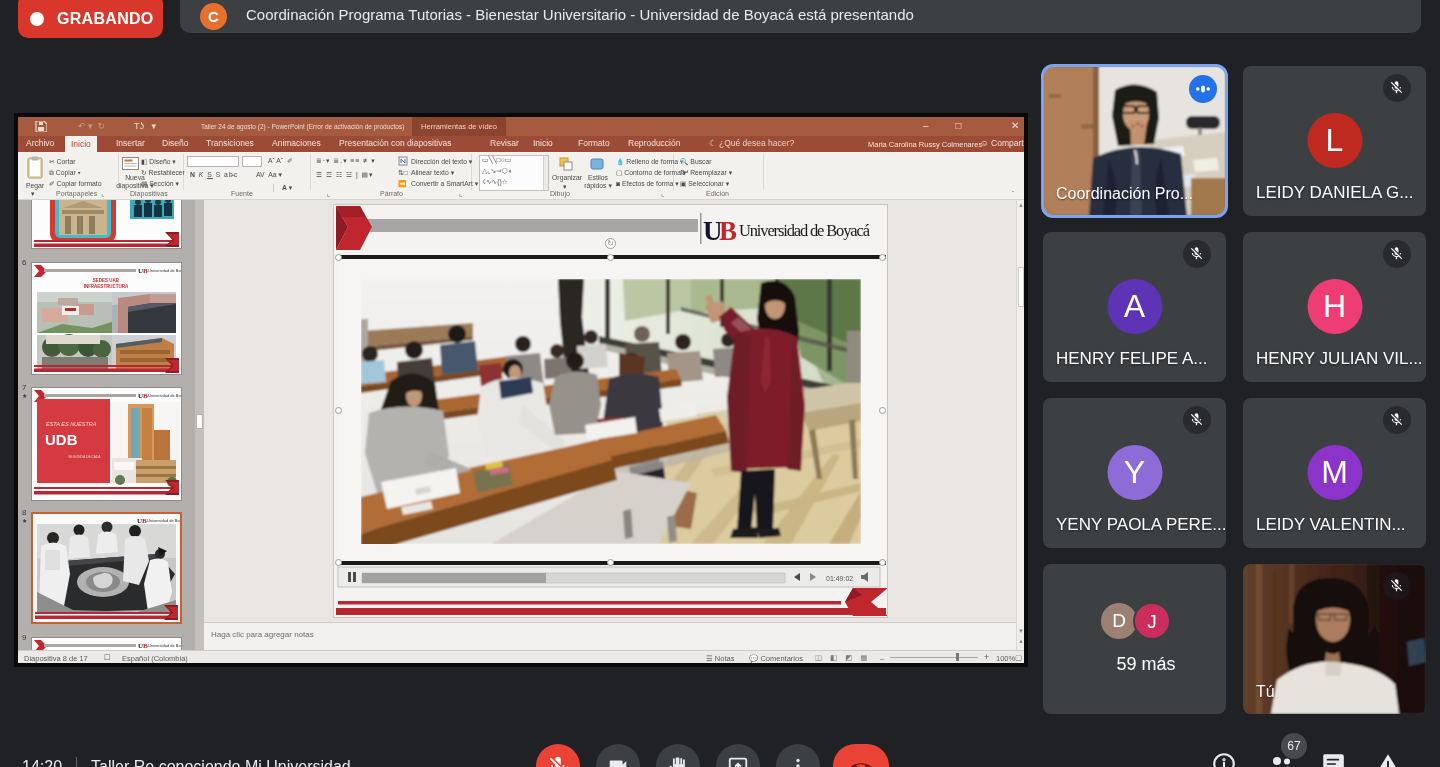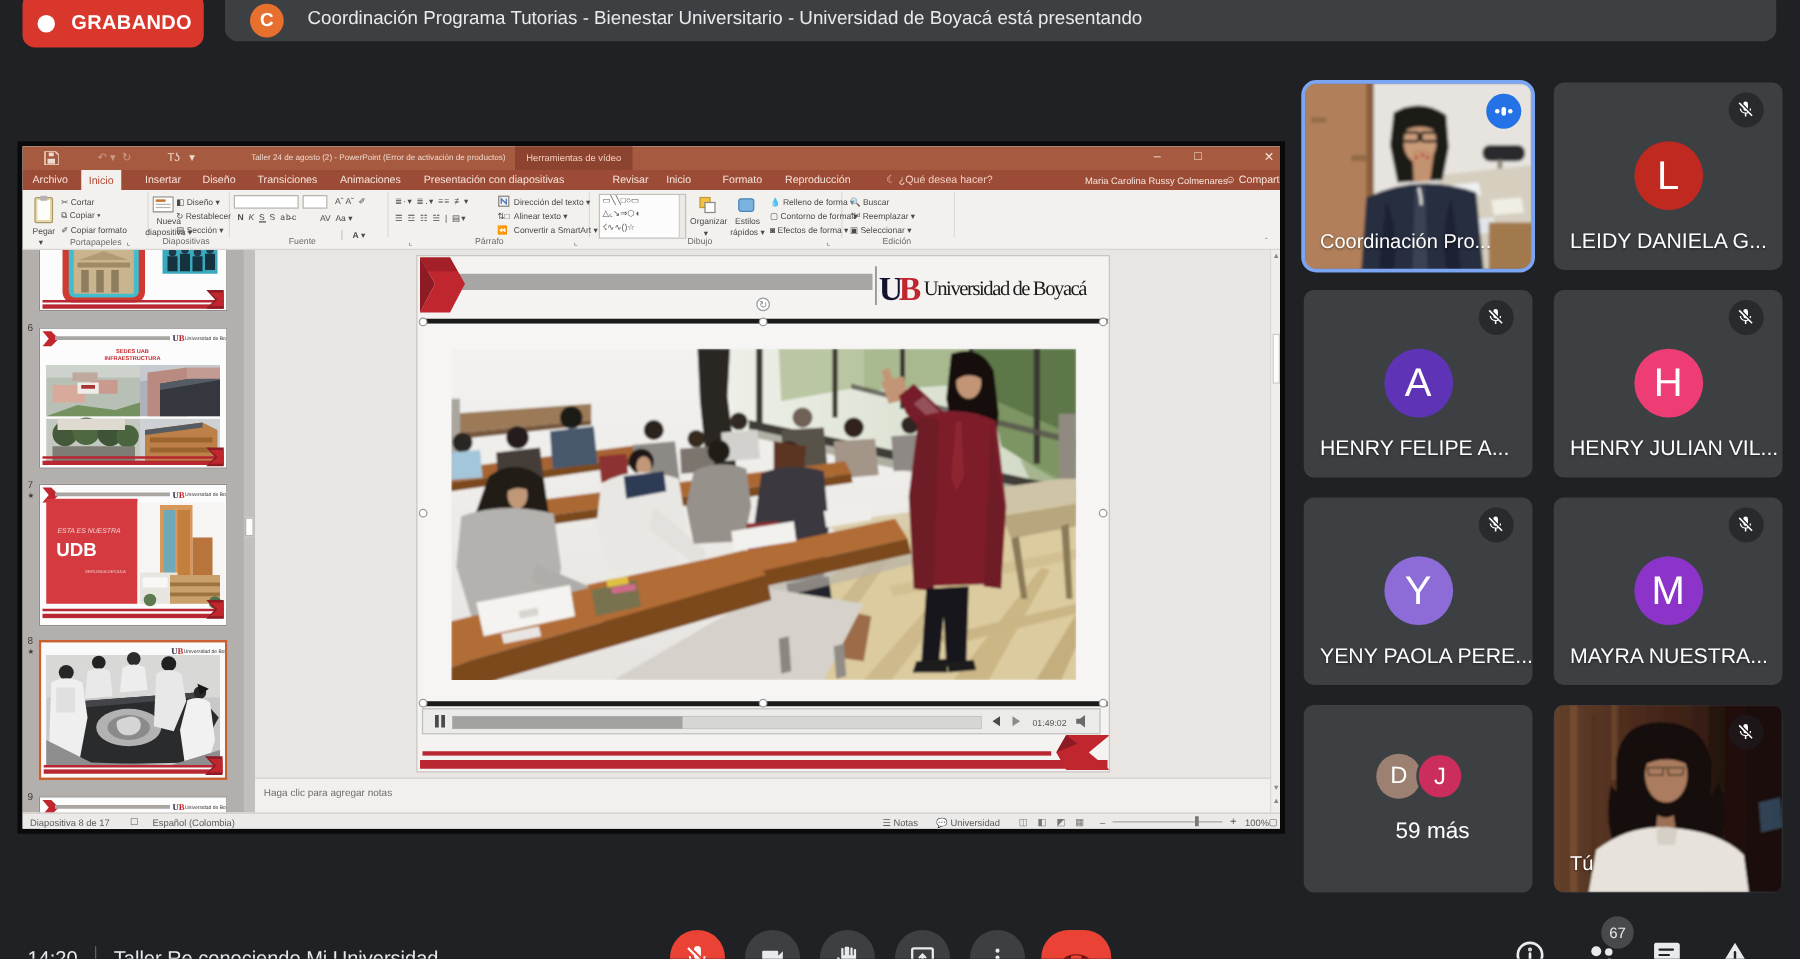--- a/index.html
+++ b/index.html
@@ -549,21 +549,21 @@
       <div style="left:1px;top:438px;color:#8a8886;font-size:6px;">▲</div>
     </div>
     <div class="pnotes">
       <div style="left:7px;top:7px;color:#6f6c69;font-size:8px;">Haga clic para agregar notas</div>
     </div>
     <div class="pstatus">
       <div style="left:6px;top:3px;">Diapositiva 8 de 17</div>
       <div style="left:86px;top:2px;">☐⁠</div>
       <div style="left:104px;top:3px;">Español (Colombia)</div>
       <div style="left:688px;top:3px;">☰ Notas</div>
-      <div style="left:731px;top:3px;">💬 Universidad</div>
+      <div style="left:731px;top:3px;">💬 Comentarios</div>
       <div style="left:797px;top:2px;letter-spacing:8px;color:#7a7876;">◫◧◩▦</div>
       <div style="left:862px;top:3px;">–</div>
       <div style="left:872px;top:6px;width:88px;height:1px;background:#a8a5a2;"></div>
       <div style="left:938px;top:2px;width:3px;height:8px;background:#7a7876;"></div>
       <div style="left:966px;top:1px;font-size:9px;">+</div>
       <div style="left:978px;top:3px;">100%</div>
       <div style="left:997px;top:2px;">▢</div>
     </div>
   </div>
 
@@ -644,21 +644,21 @@
     <div class="av" style="background:#8e6cd8;">Y</div>
     <div class="name">YENY PAOLA PERE...</div>
     <div class="micoff">
         <svg width="15" height="15" viewBox="0 0 24 24" fill="#fff">
           <path d="M15 10.6V5a3 3 0 0 0-6 0v.2l6 6zM19 11h-1.7c0 .6-.1 1.2-.3 1.8l1.3 1.3c.4-.9.7-2 .7-3.1zM4.4 3 3 4.4l6 6V11a3 3 0 0 0 3 3c.2 0 .5 0 .7-.1l1.7 1.7c-.7.3-1.6.5-2.4.5a5.8 5.8 0 0 1-5.9-5.1H4.4A7.5 7.5 0 0 0 11 17.4V21h2v-3.6c.8-.1 1.6-.4 2.3-.8l4.3 4.3 1.4-1.4L4.4 3z"></path>
         </svg>
       </div>
   </div>
   <div class="abs tile" style="left:1243px; top:398px;">
     <div class="av" style="background:#8c34c9;">M</div>
-    <div class="name">MAYRA NUESTRA...</div>
+    <div class="name">LEIDY VALENTIN...</div>
     <div class="micoff">
         <svg width="15" height="15" viewBox="0 0 24 24" fill="#fff">
           <path d="M15 10.6V5a3 3 0 0 0-6 0v.2l6 6zM19 11h-1.7c0 .6-.1 1.2-.3 1.8l1.3 1.3c.4-.9.7-2 .7-3.1zM4.4 3 3 4.4l6 6V11a3 3 0 0 0 3 3c.2 0 .5 0 .7-.1l1.7 1.7c-.7.3-1.6.5-2.4.5a5.8 5.8 0 0 1-5.9-5.1H4.4A7.5 7.5 0 0 0 11 17.4V21h2v-3.6c.8-.1 1.6-.4 2.3-.8l4.3 4.3 1.4-1.4L4.4 3z"></path>
         </svg>
       </div>
   </div>
   <div class="abs tile" style="left:1043px; top:564px;">
     <div style="position:absolute; left:0; top:0; width:183px; height:150px; text-align:center;">
       <div style="position:absolute; left:58px; top:39px; width:36px; height:36px; border-radius:50%; background:#9c8071; color:#fff; font-size:19px; line-height:36px; text-align:center;">D</div>
       <div style="position:absolute; left:90px; top:38px; width:38px; height:38px; border-radius:50%; background:#cb2e5c; color:#fff; font-size:19px; line-height:36px; text-align:center; border:2px solid #3c4043;">J</div>

